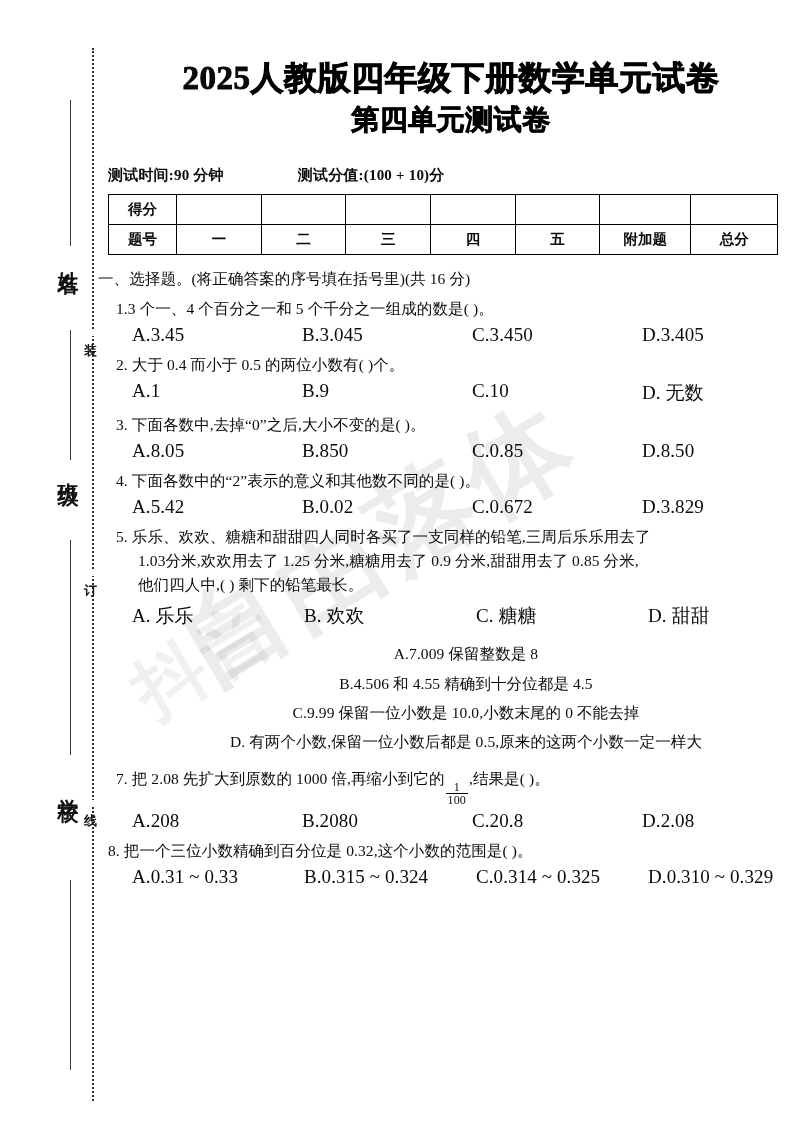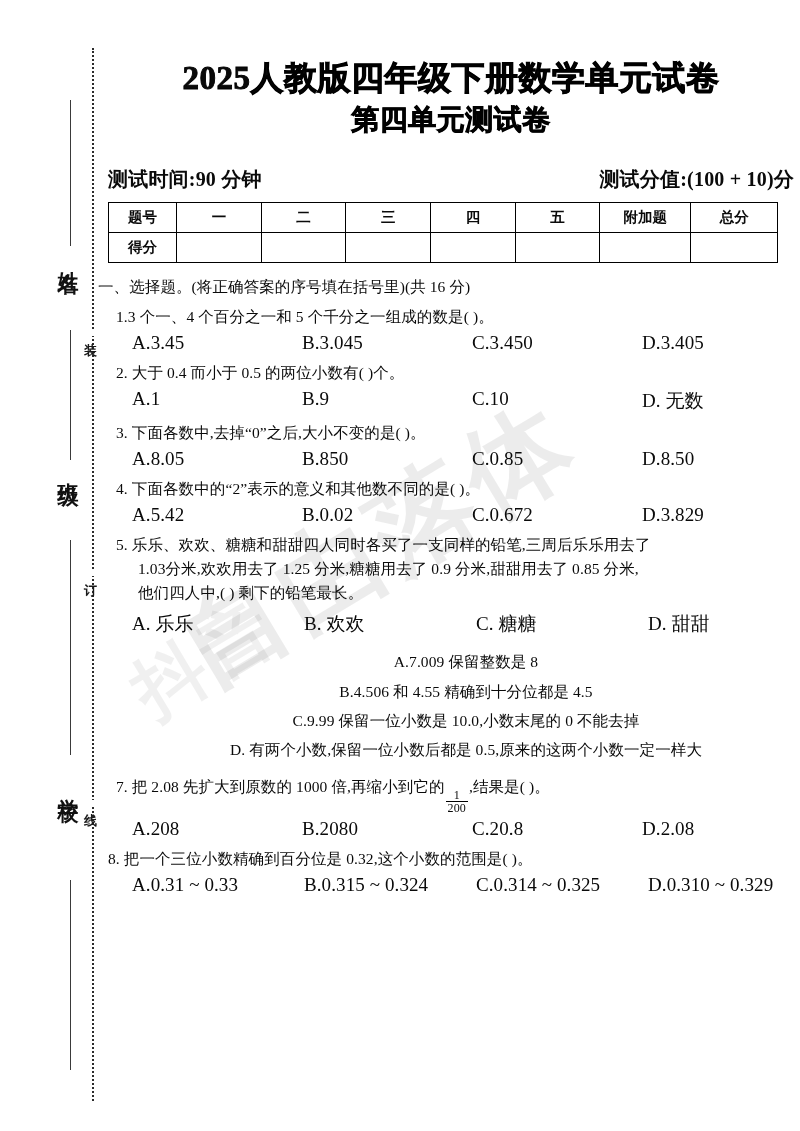--- a/index.html
+++ b/index.html
@@ -106,23 +106,23 @@
   #sub-title {
     font-size: 28px;
     font-weight: bold;
     letter-spacing: 0.5px;
     -webkit-text-stroke: 0.8px #000;
   }
 
   #exam-meta {
     margin-top: 27px;
     display: flex;
-    justify-content: space-between;
+    justify-content: flex-start;
     gap: 74px;
-    font-size: 20px;
+    font-size: 15px;
     font-weight: bold;
     letter-spacing: 0.2px;
   }
 
   
   #score-table {
     margin-top: 9px;
     width: 670px;
     border-collapse: collapse;
     table-layout: fixed;
@@ -208,40 +208,40 @@
     <div id="sub-title">第四单元测试卷</div>
   </div>
 
   <div id="exam-meta">
     <span>测试时间:90 分钟</span>
     <span>测试分值:(100 + 10)分</span>
   </div>
 
   <table id="score-table">
     <tbody>
+      <tr>
+        <td class="head-col">得分</td>
+        <td class="num-col"></td>
+        <td class="num-col"></td>
+        <td class="num-col"></td>
+        <td class="num-col"></td>
+        <td class="num-col"></td>
+        <td class="extra-col"></td>
+        <td class="total-col"></td>
+      </tr>
       <tr>
         <td class="head-col">题号</td>
         <td class="num-col">一</td>
         <td class="num-col">二</td>
         <td class="num-col">三</td>
         <td class="num-col">四</td>
         <td class="num-col">五</td>
         <td class="extra-col">附加题</td>
         <td class="total-col">总分</td>
       </tr>
-      <tr>
-        <td class="head-col">得分</td>
-        <td class="num-col"></td>
-        <td class="num-col"></td>
-        <td class="num-col"></td>
-        <td class="num-col"></td>
-        <td class="num-col"></td>
-        <td class="extra-col"></td>
-        <td class="total-col"></td>
-      </tr>
     </tbody>
   </table>
 
   <div id="section-one">
 
     <div>一、选择题。(将正确答案的序号填在括号里)(共 16 分)</div>
 
     <div class="q-block">
       <div class="q-stem">1.3 个一、4 个百分之一和 5 个千分之一组成的数是(        )。</div>
       <div class="opts-row">
@@ -300,21 +300,21 @@
         <div class="opt">B.4.506 和 4.55 精确到十分位都是 4.5</div>
         <div class="opt">C.9.99 保留一位小数是 10.0,小数末尾的 0 不能去掉</div>
         <div class="opt">D. 有两个小数,保留一位小数后都是 0.5,原来的这两个小数一定一样大</div>
       </div>
     </div>
 
     <div class="q-block" style="margin-top:10px;">
       <div class="q-stem">
         <span>7. 把 2.08 先扩大到原数的 1000 倍,再缩小到它的</span><span class="frac">
             <span class="num">1</span>
-            <span class="den">200</span>
+            <span class="den">100</span>
           </span><span>,结果是(      )。</span>
       </div>
       <div class="opts-row" style="margin-top:3px;">
         <span class="opt">A.208</span>
         <span class="opt">B.2080</span>
         <span class="opt">C.20.8</span>
         <span class="opt">D.2.08</span>
       </div>
     </div>
 

